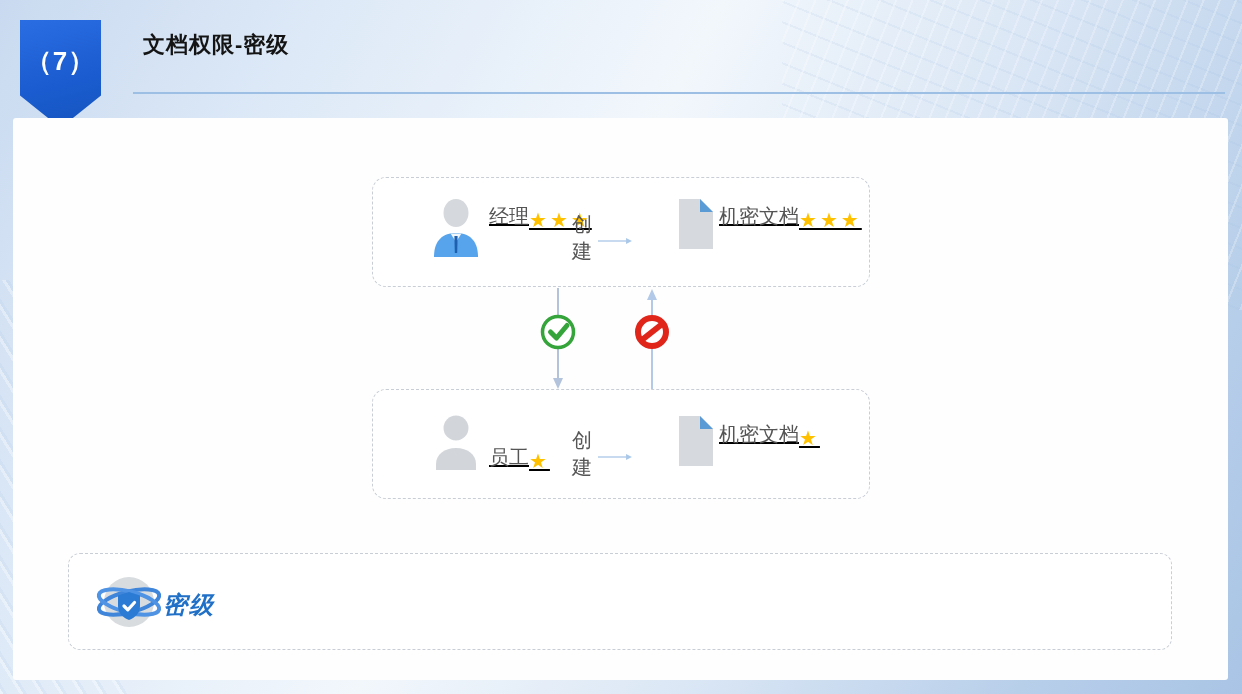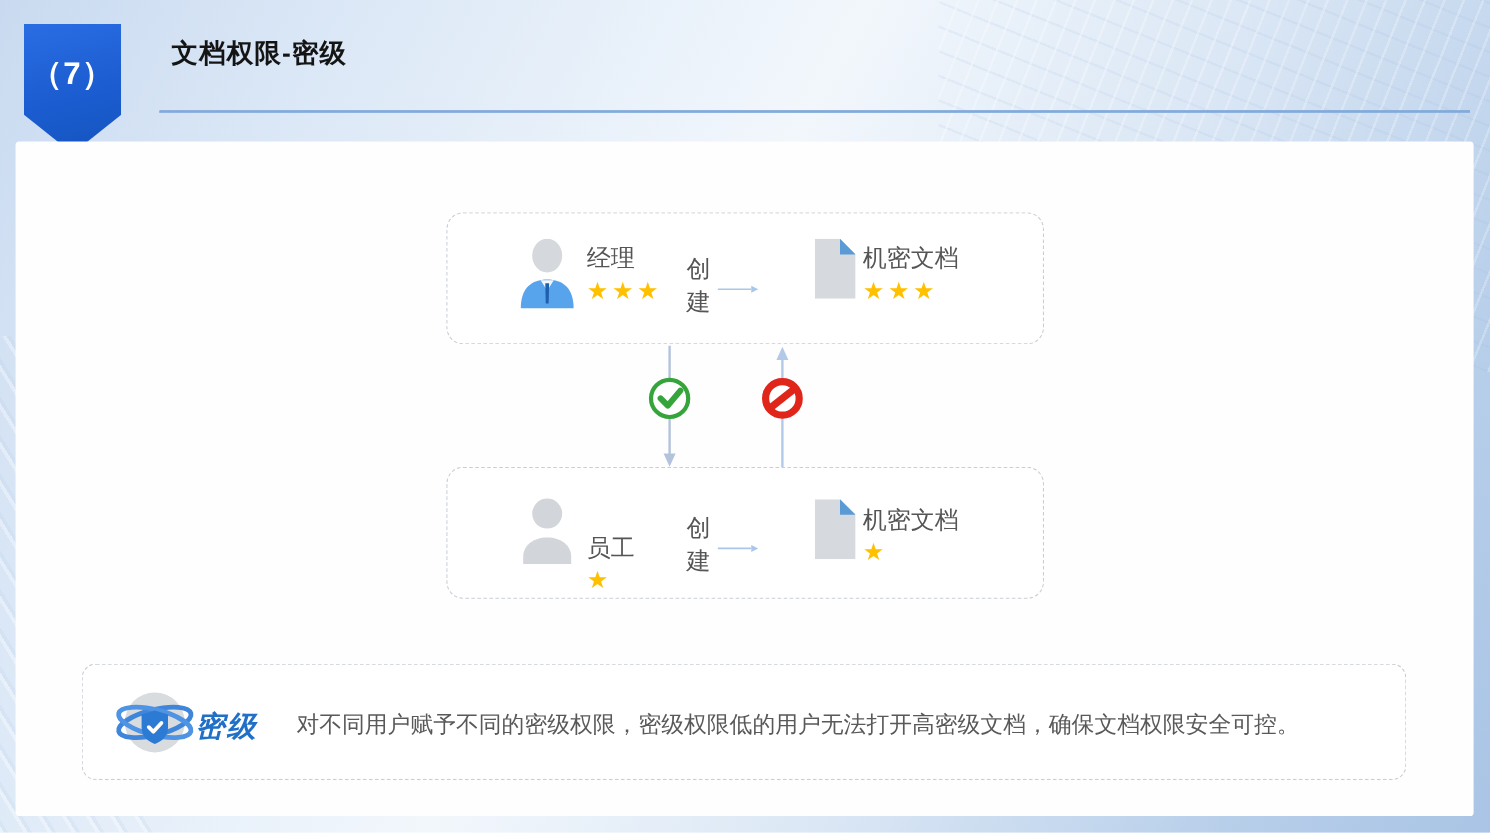--- a/index.html
+++ b/index.html
@@ -50,21 +50,21 @@
   .role-box {
     position:absolute; left:359px; width:498px; height:110px;
     border:1px dashed #c9ced6; border-radius:14px; background:#fff;
   }
   .box-top    { top:59px; }
   .box-bottom { top:271px; }
 
   .person-icon { position:absolute; left:58px; top:21px; }
   .box-bottom .person-icon { top:25px; }
 
-  .meta { position:absolute; display:flex; flex-direction:column; }
+  .meta { position:absolute; display:flex; flex-direction:row;text-decoration:underline; }
   .meta-role { left:116px; top:27px; }
   .box-bottom .meta-role { top:33px;margin-top:23px; }
   .meta-doc  { left:346px; top:27px; }
   .box-bottom .meta-doc { top:33px; }
   .meta .label { font-size:20px; color:#555; line-height:1.15; }
   .meta .stars { font-size:20px; color:#ffc000; letter-spacing:3px; margin-top:4px; line-height:1.1; }
 
   .create {
     position:absolute; left:199px; top:33px; width:60px;
     display:flex; flex-direction:row; align-items:center;
@@ -193,17 +193,16 @@
       <span class="globe-icon">
         <svg width="68" height="64" viewBox="0 0 68 64">
           <circle cx="34" cy="32" r="25" fill="#d9dcdf"></circle>
           <ellipse cx="34" cy="32" rx="31" ry="10.5" fill="none" stroke="#3f86da" stroke-width="4" transform="rotate(-14 34 32)"></ellipse>
           <ellipse cx="34" cy="32" rx="31" ry="10.5" fill="none" stroke="#4f93e4" stroke-width="4" transform="rotate(14 34 32)"></ellipse>
           <path d="M34 22 L45 25.5 V36 C45 43 40.5 47.5 34 50 C27.5 47.5 23 43 23 36 V25.5 Z" fill="#2b7bd4"></path>
           <path d="M29 36 L32.8 39.8 L39.5 32.5" stroke="#fff" stroke-width="3.2" fill="none" stroke-linecap="round" stroke-linejoin="round"></path>
         </svg>
       </span>
       <span class="info-label">密级</span>
-      <span class="info-desc">对不同用户赋予不同的密级权限，密级权限低的用户无法打开高密级文档，确保文档权限安全可控。</span>
     </div>
 
   </div>
 </div>
 
 </body></html>

